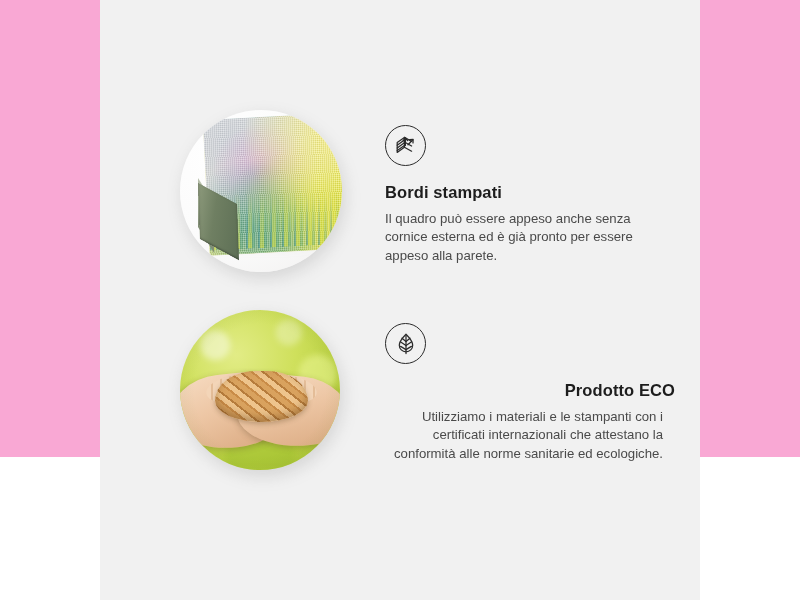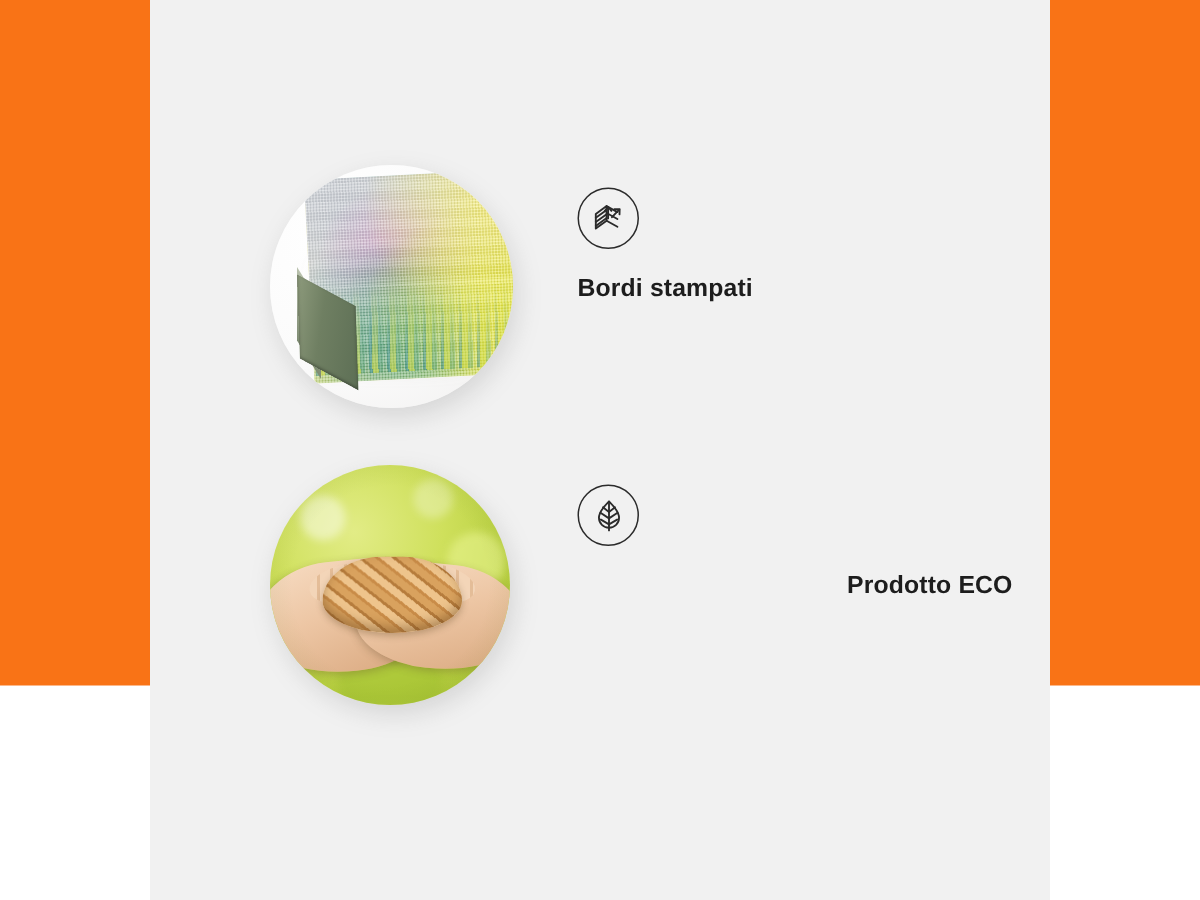--- a/index.html
+++ b/index.html
@@ -5,21 +5,21 @@
   * { box-sizing: border-box; margin: 0; padding: 0; }
   html, body {
     width: 800px; height: 600px;
     background: #ffffff;
     font-family: "Liberation Sans", sans-serif;
     overflow: hidden;
   }
   #stage {
     position: relative;
     width: 800px; height: 457px;
-    background: #f97316;
+    background: #f9a8d4;
   }
   
   .panel {
     position: absolute;
     left: 100px; top: 0;
     width: 600px; height: 600px;
     background: #f1f1f1;
   }
 
   
@@ -230,20 +230,21 @@
           <path d="M11.4 14.2 L18.6 18.2"></path>
           <path d="M11.4 4.4 L18.6 8.4"></path>
           <path d="M11.4 9.0 L18.6 13.0"></path>
           <path d="M12.4 12.6 L12.4 5.2"></path>
           <path d="M10.2 7.6 L12.4 5.0 L14.6 7.6"></path>
           <path d="M15.0 11.8 L19.8 6.8"></path>
           <path d="M16.6 6.5 L20.1 6.4 L20.0 9.9"></path>
         </svg>
       </div>
       <div class="feature-title">Bordi stampati</div>
+      <div class="feature-desc">Il quadro può essere appeso anche senza cornice esterna ed è già pronto per essere appeso alla parete.</div>
     </div>
   </div>
 
   <div class="feature" id="feature-eco" style="left:100px;text-align:right;">
 
     <div class="photo">
       <div class="photo-inner eco-scene">
         <div class="eco-bokeh"></div>
         <div class="hand hand-left"></div>
         <div class="hand hand-right"></div>
@@ -261,16 +262,17 @@
           <path d="M13 4.6 L13 22.6"></path>
           <path d="M13 10.4 L9.0 7.2"></path>
           <path d="M13 10.4 L17.0 7.2"></path>
           <path d="M13 14.6 L7.3 10.8"></path>
           <path d="M13 14.6 L18.7 10.8"></path>
           <path d="M13 18.6 L7.6 15.4"></path>
           <path d="M13 18.6 L18.4 15.4"></path>
         </svg>
       </div>
       <div class="feature-title">Prodotto ECO</div>
+      <div class="feature-desc">Utilizziamo i materiali e le stampanti con i certificati internazionali che attestano la conformità alle norme sanitarie ed ecologiche.</div>
     </div>
   </div>
 
 </div>
 
 </body></html>

